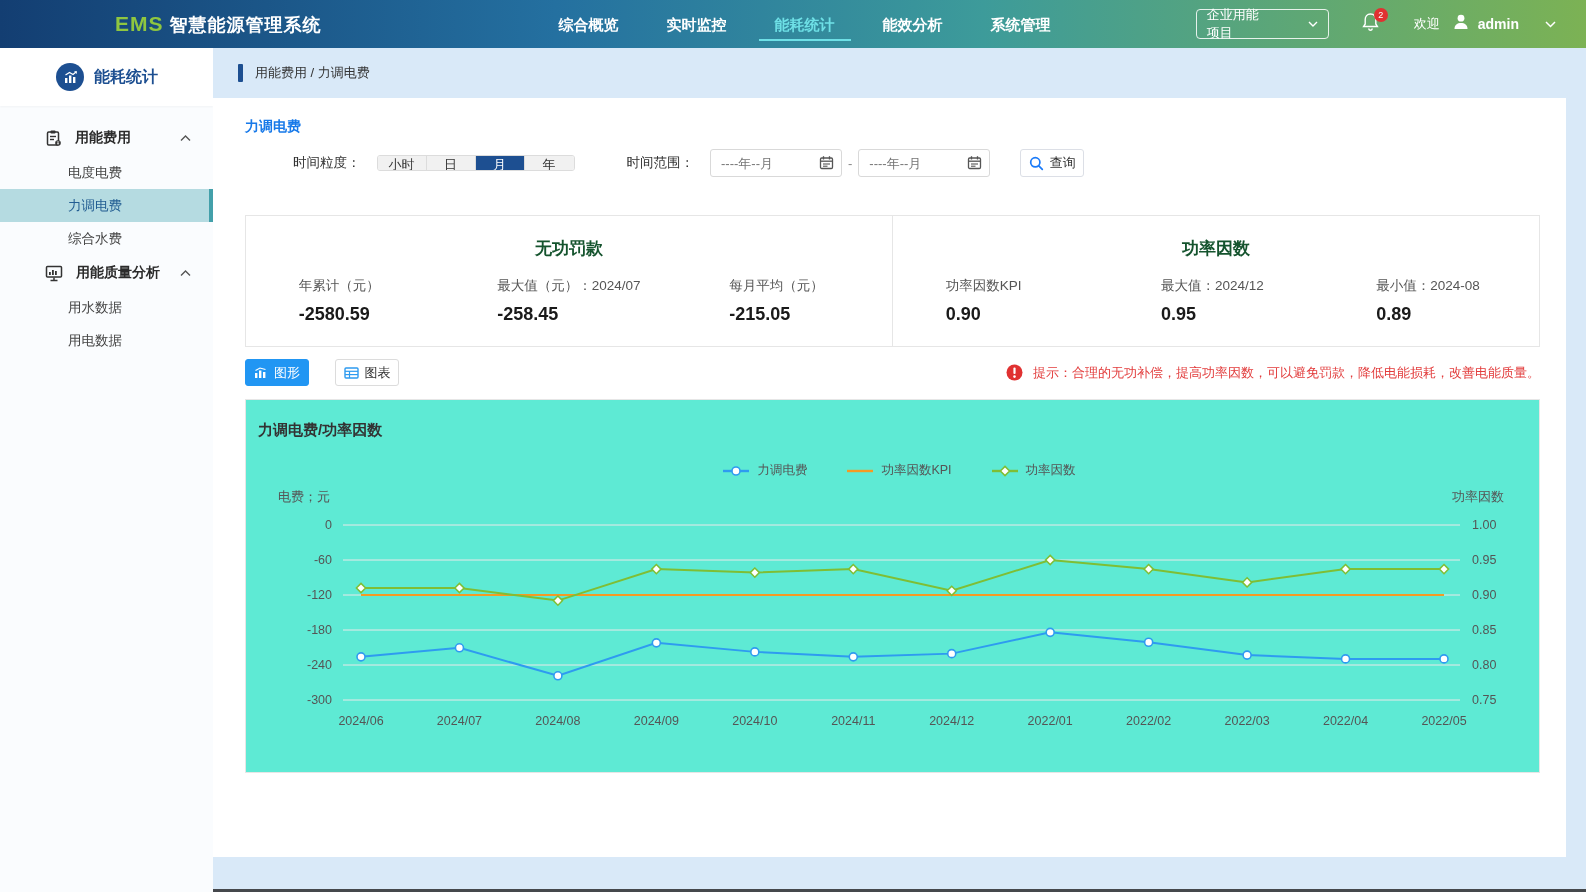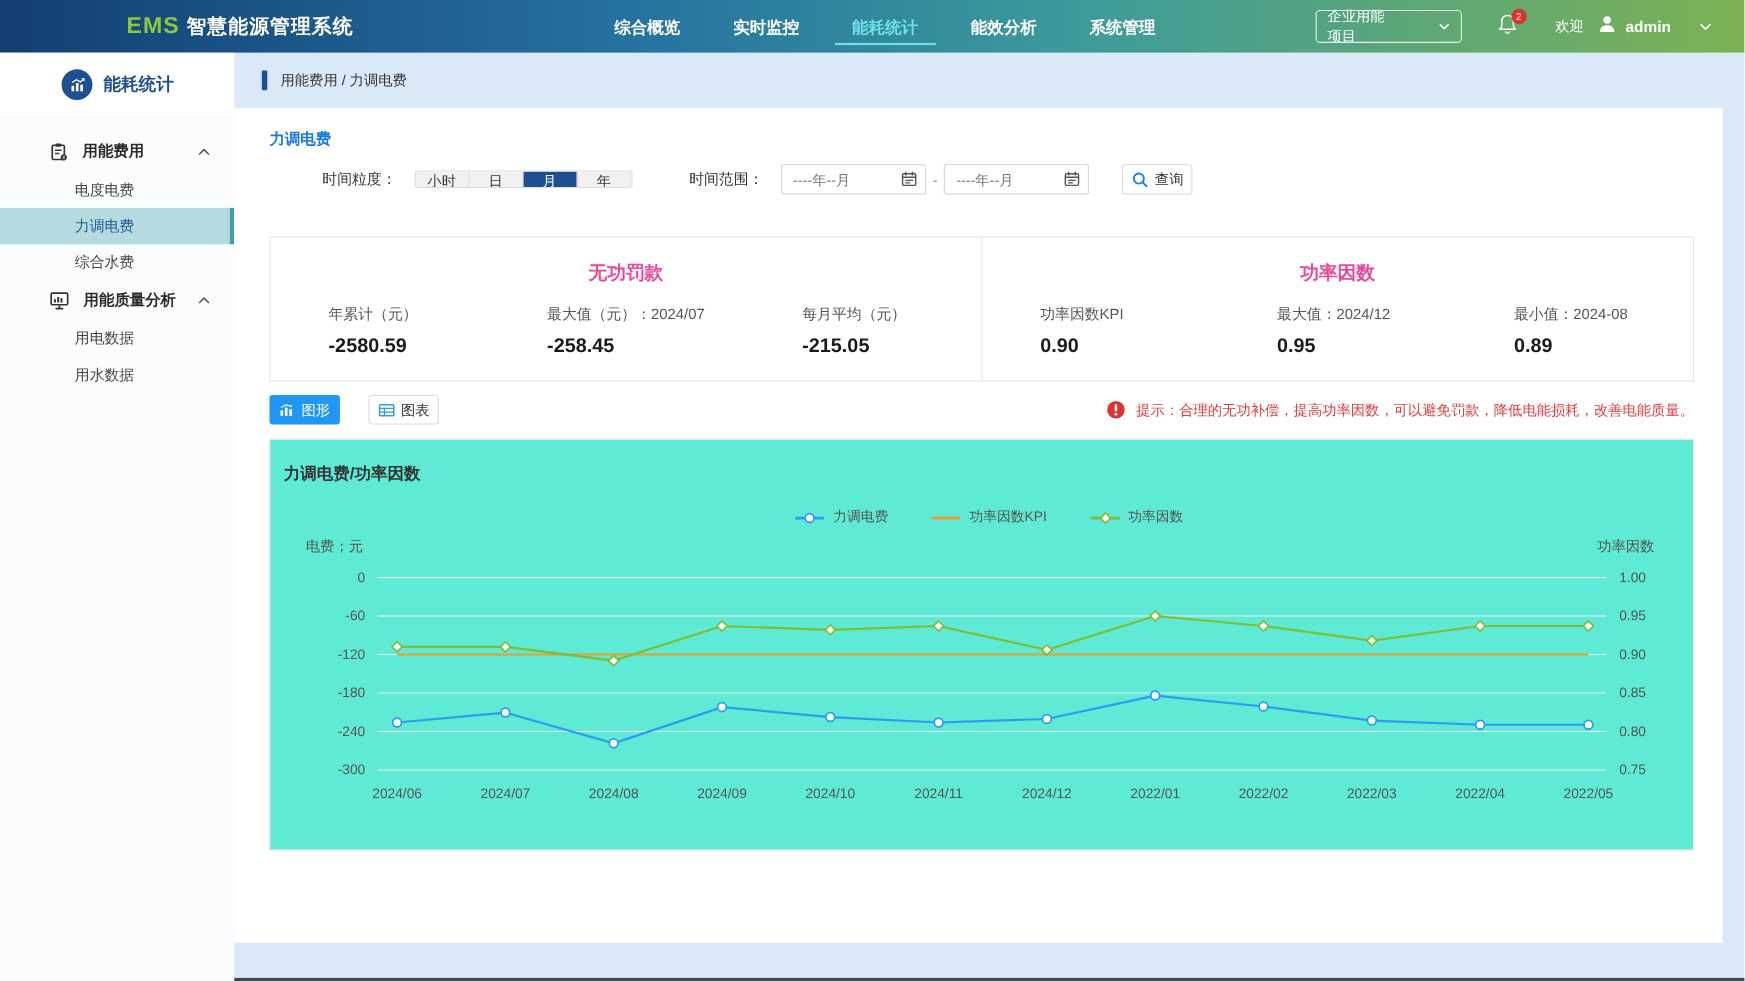--- a/index.html
+++ b/index.html
@@ -71,21 +71,21 @@
   .date-box .cal { position:absolute; right:8px; top:6px; }
   .range-sep { margin:0 6px; color:#888; font-size:13px; }
   .search-btn { margin-left:30px; height:28px; width:64px; background:#fff; border:1px solid #dcdfe6;
     border-radius:3px; display:flex; align-items:center; justify-content:center; gap:6px;
     font-size:13px; color:#333; cursor:pointer; font-family:inherit; }
 
   
   .stats-card { margin-top:38px; height:132px; border:1px solid #e6e6e6; display:flex; background:#fff; }
   .stats-half { flex:1; padding-top:21px; }
   .stats-half + .stats-half { border-left:1px solid #e6e6e6; }
-  .stats-title { text-align:center; font-size:17px; font-weight:bold; color:#ec4899; }
+  .stats-title { text-align:center; font-size:17px; font-weight:bold; color:#14532d; }
   .stats-cols { display:flex; margin-top:17px; }
   .stat-col { flex:1; display:flex; justify-content:center; }
   .stat-inner { min-width:110px; }
   .stat-label { font-size:13.5px; color:#555; }
   .stat-value { font-size:18px; font-weight:bold; color:#1a1a1a; margin-top:9px; }
 
   
   .toolbar-row { margin-top:12px; display:flex; align-items:center; }
   .view-btn { height:27px; width:64px; border-radius:3px; display:flex; align-items:center;
     justify-content:center; gap:6px; font-size:13px; cursor:pointer; font-family:inherit; }
@@ -188,22 +188,22 @@
           <rect x="7" y="5" width="1.8" height="5" fill="#333"></rect>
           <rect x="10" y="6" width="1.8" height="4" fill="#333"></rect>
           <line x1="9" y1="12.5" x2="9" y2="15" stroke="#333" stroke-width="1.5"></line>
           <line x1="5.5" y1="15.5" x2="12.5" y2="15.5" stroke="#333" stroke-width="1.5"></line>
           </svg>
         <span class="glabel">用能质量分析</span>
         <svg width="11" height="7" viewBox="0 0 11 7">
           <polyline points="1,5.5 5.5,1 10,5.5" fill="none" stroke="#555" stroke-width="1.4"></polyline>
           </svg>
       </div>
+      <div class="menu-item">用水数据</div>
       <div class="menu-item">用电数据</div>
-      <div class="menu-item">用水数据</div>
     </nav>
   </aside>
 
   <main class="content">
     <div class="breadcrumb">
       <span class="crumb-bar"></span>
       <span class="crumb-text">用能费用 / 力调电费</span>
     </div>
 
     <section class="panel">

